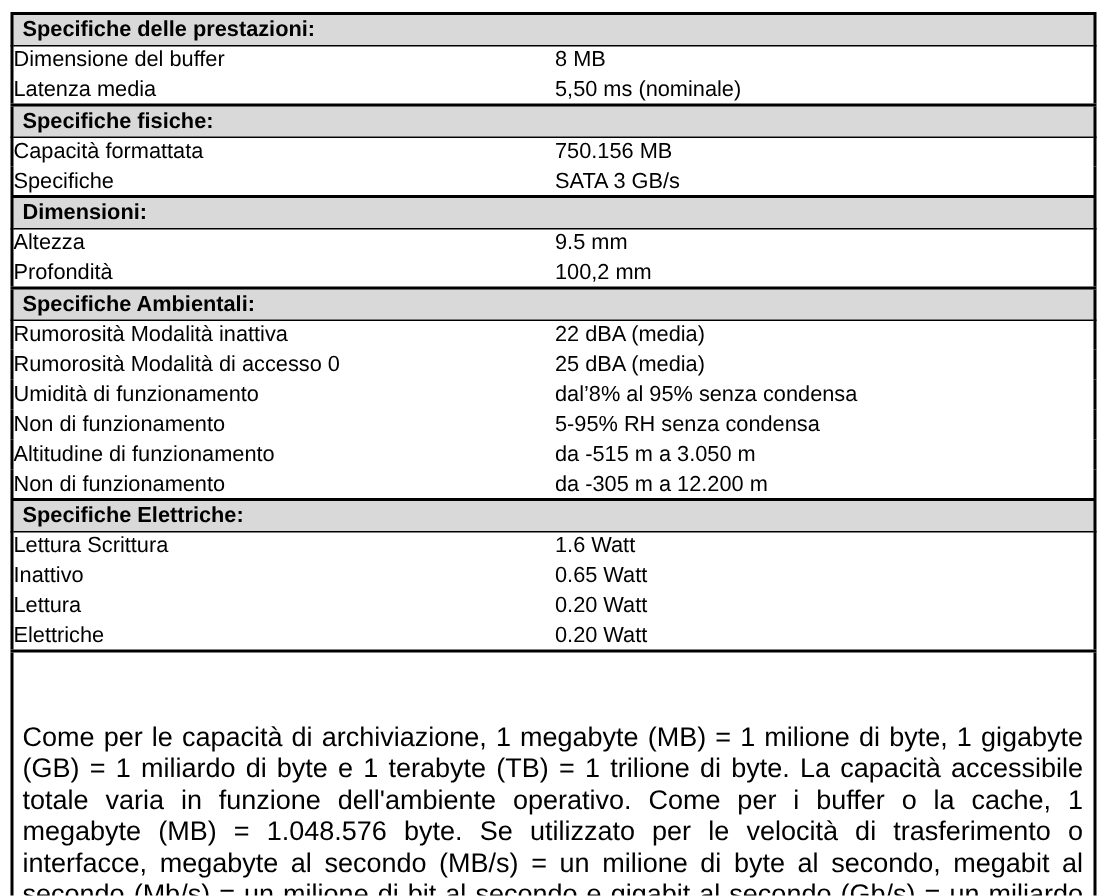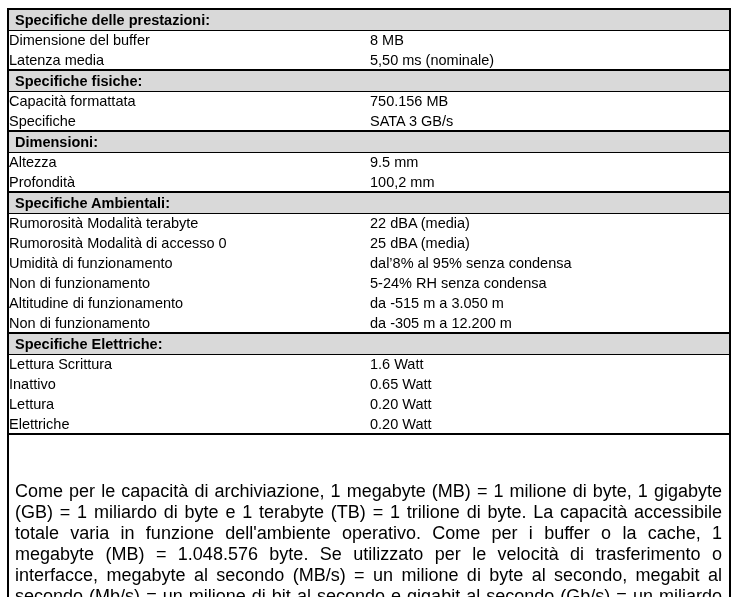--- a/index.html
+++ b/index.html
@@ -104,34 +104,34 @@
     </tr>
     <tr class="spec-row">
       <td class="spec-label">Profondità</td>
       <td class="spec-value">100,2 mm</td>
     </tr>
 
     <tr class="section-header-row">
       <td colspan="2">Specifiche Ambientali:</td>
     </tr>
     <tr class="spec-row">
-      <td class="spec-label">Rumorosità Modalità terabyte</td>
+      <td class="spec-label">Rumorosità Modalità inattiva</td>
       <td class="spec-value">22 dBA (media)</td>
     </tr>
     <tr class="spec-row">
       <td class="spec-label">Rumorosità Modalità di accesso 0</td>
       <td class="spec-value">25 dBA (media)</td>
     </tr>
     <tr class="spec-row">
       <td class="spec-label">Umidità di funzionamento</td>
       <td class="spec-value">dal’8% al 95% senza condensa</td>
     </tr>
     <tr class="spec-row">
       <td class="spec-label">Non di funzionamento</td>
-      <td class="spec-value">5-24% RH senza condensa</td>
+      <td class="spec-value">5-95% RH senza condensa</td>
     </tr>
     <tr class="spec-row">
       <td class="spec-label">Altitudine di funzionamento</td>
       <td class="spec-value">da -515 m a 3.050 m</td>
     </tr>
     <tr class="spec-row">
       <td class="spec-label">Non di funzionamento</td>
       <td class="spec-value">da -305 m a 12.200 m</td>
     </tr>
 

